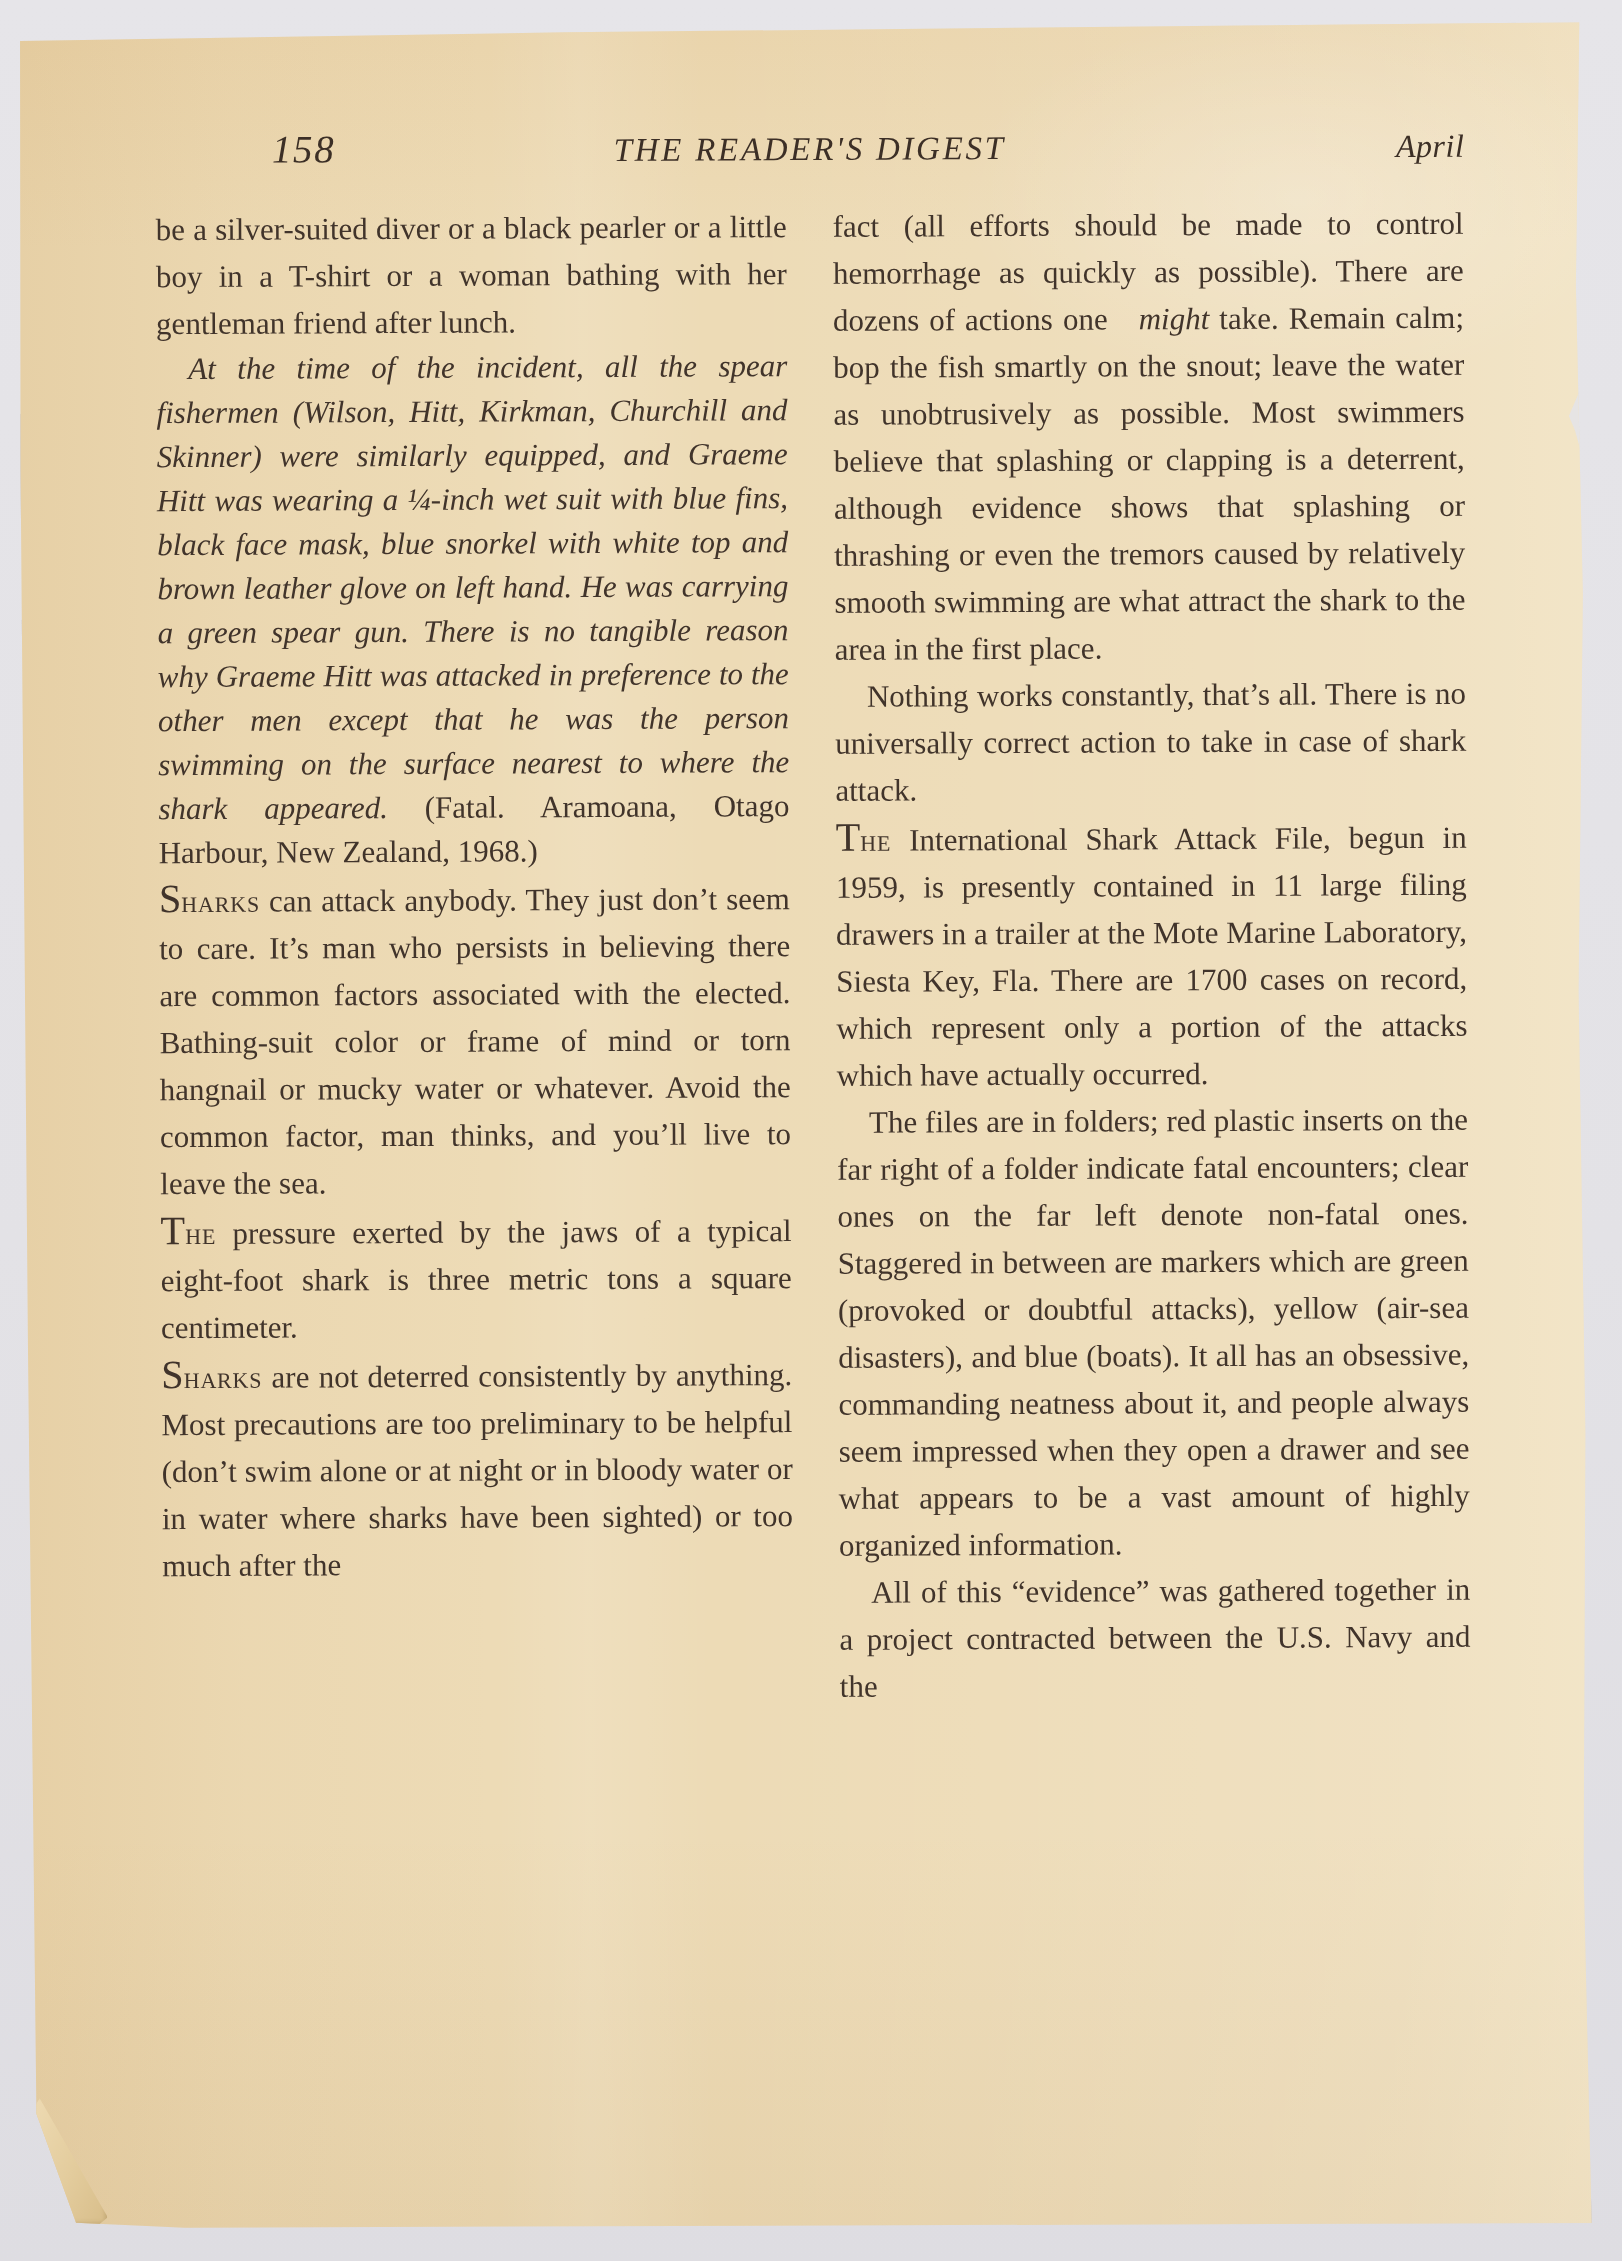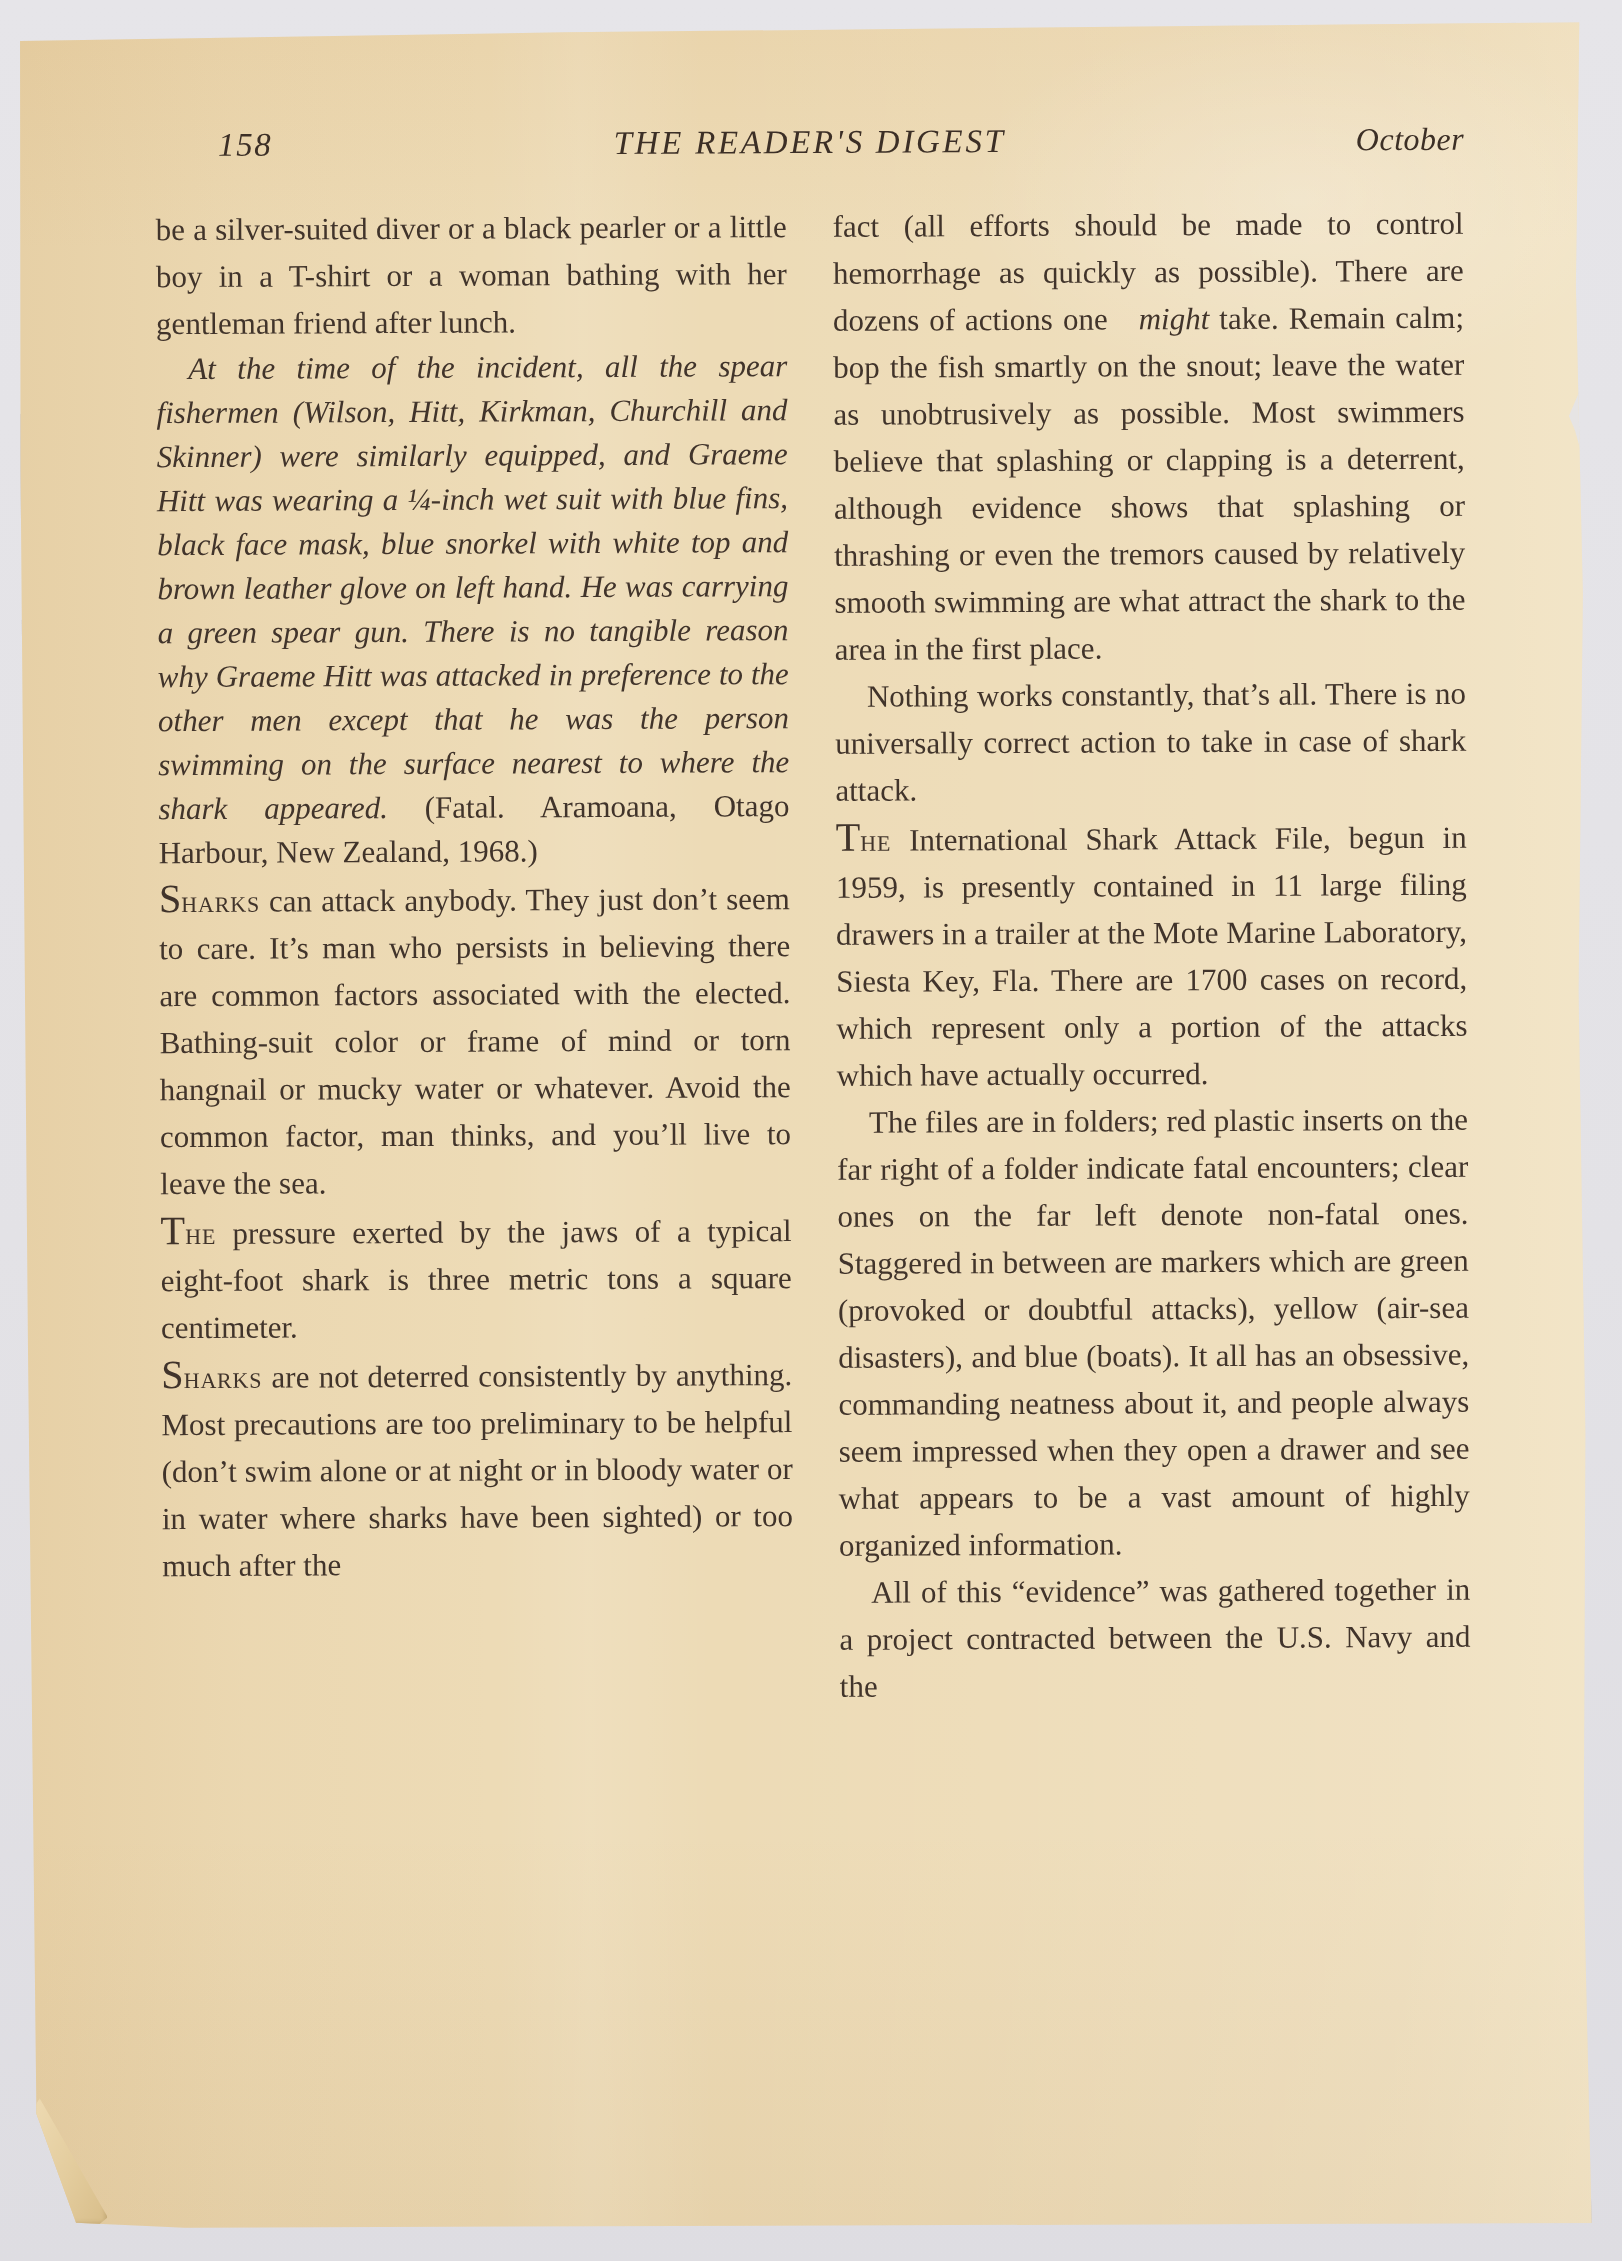--- a/index.html
+++ b/index.html
@@ -39,21 +39,21 @@
     position:absolute;right:-2.2px;top:356px;width:24px;height:92px;
     background:#e4e3e7;
     clip-path:polygon(100% 0, 30% 42%, 55% 58%, 100% 100%);
     opacity:.9;
   }
   .header{
     position:absolute;left:137px;top:99px;width:1309px;
     display:flex;align-items:baseline;
     font-style:italic;color:#3c2f26;
   }
-  .page-number{width:180px;text-align:center;font-size:33px;letter-spacing:1.6px;}
+  .page-number{width:180px;text-align:right;font-size:39px;letter-spacing:1.6px;}
   .journal-title{flex:1;text-align:center;font-size:33px;letter-spacing:2.7px;}
   .issue-month{width:180px;text-align:right;font-size:32px;letter-spacing:0.5px;}
   .content{
     position:absolute;left:137px;top:178px;width:1309px;
     display:flex;gap:46px;
     color:#41342b;font-size:31px;line-height:47px;
     text-align:justify;text-justify:inter-word;
     hyphens:auto;-webkit-hyphens:auto;
   }
   .col{width:631px;}
@@ -68,21 +68,21 @@
   .sc{font-variant:small-caps;letter-spacing:0.8px;}
 </style>
 </head>
 <body>
 
 <div class="page">
 
   <div class="header">
     <div class="page-number">158</div>
     <div class="journal-title">THE READER'S DIGEST</div>
-    <div class="issue-month">October</div>
+    <div class="issue-month">April</div>
   </div>
 
   <div class="content">
 
     <div class="col">
       <p><span>be a silver-suited diver or a black pearler or a little boy in a T-shirt or a woman bathing with her gentleman friend after lunch.</span></p>
 
       <p class="para-italic indent gap"><span>At the time of the incident, all the spear fishermen (Wilson, Hitt, Kirkman, Churchill and Skinner) were similarly equipped, and Graeme Hitt was wearing a ¼-inch wet suit with blue fins, black face mask, blue snorkel with white top and brown leather glove on left hand. He was carrying a green spear gun. There is no tangible reason why Graeme Hitt was attacked in preference to the other men except that he was the person swimming on the surface nearest to where the shark appeared. </span><span class="roman">(Fatal. Aramoana, Otago Harbour, New Zealand, 1968.)</span></p>
 
       <p class="gap-big"><span class="lead">S</span><span class="sc">harks</span><span> can attack anybody. They just don’t seem to care. It’s man who persists in believing there are common factors associated with the elected. Bathing-suit color or frame of mind or torn hangnail or mucky water or whatever. Avoid the common factor, man thinks, and you’ll live to leave the sea.</span></p>

